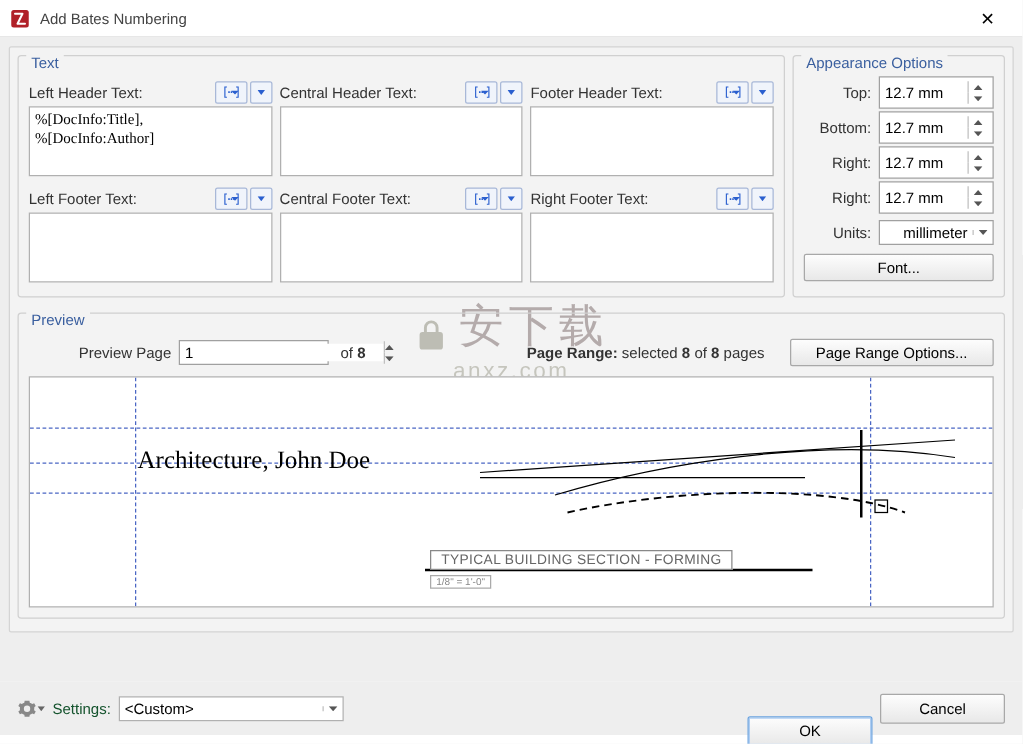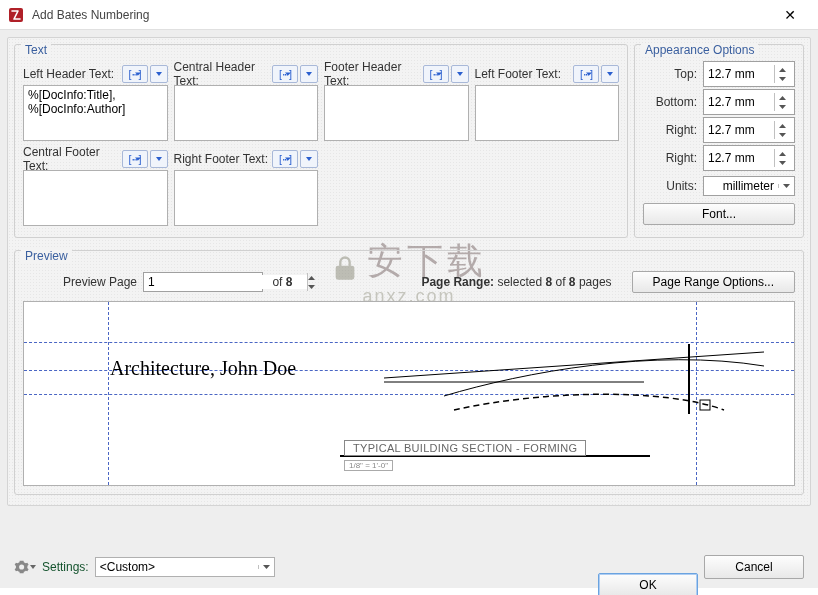--- a/index.html
+++ b/index.html
@@ -19,29 +19,29 @@
 
   
   .fs { border:1px solid #d0d0d0; border-radius:3px; margin:6px; position:relative; padding:18px 8px 8px 8px; background:transparent; }
   .fs-legend { position:absolute; top:-2px; left:6px; background:#f3f3f3; padding:0 4px; color:#3a5f9f; font-size:12px; }
 
   .toprow { display:flex; gap:0; }
   .text-fs { flex:1; margin-right:0; }
   .appearance-fs { width:170px; }
 
   
-  .txtgrid { display:grid; grid-template-columns: 1fr 1fr 1fr 1fr; gap:4px 6px; }
+  .txtgrid { display:grid; grid-template-columns: 1fr 1fr 1fr; gap:4px 6px; }
   .txtcell { }
   .txtlabelrow { display:flex; align-items:center; justify-content:space-between; height:22px; font-size:12px; color:#333; }
   .smallctrls { display:flex; gap:2px; }
   .iconbtn { width:18px; height:18px; border:1px solid #a8b8d8; background:#f0f4fb; border-radius:2px; display:flex; align-items:center; justify-content:center; color:#2a5fcf; font-size:10px; cursor:pointer; }
   .iconbtn.split { width:26px; position:relative; }
   .iconbtn.split::after { content:""; position:absolute; right:6px; top:50%; border:3px solid transparent; border-top-color:#2a5fcf; transform:translateY(-25%); }
   .iconbtn .mdots { font-family: monospace; font-size:10px; letter-spacing:-1px; color:#2a5fcf; }
-  textarea.txtbox { width:100%; height:56px; resize:none; border:1px solid #b0b0b0; background:#fff; font-family:Liberation Sans, sans-serif; font-size:12px; padding:2px 4px; }
+  textarea.txtbox { width:100%; height:56px; resize:none; border:1px solid #b0b0b0; background:#fff; font-family:Liberation Serif, serif; font-size:12px; padding:2px 4px; }
 
   
   .ap-row { display:flex; align-items:center; justify-content:flex-end; margin-bottom:6px; height:22px; }
   .ap-row label { flex:1; text-align:right; padding-right:6px; color:#333; font-size:12px; }
   .spinput { display:flex; width:92px; height:26px; border:1px solid #a0a0a0; background:#fff; align-items:center;}
   .spinput input { border:none; width:70px; padding:0 4px; font-size:12px; background:transparent; }
   .spin { width:16px; display:flex; flex-direction:column; }
   .spin div { height:9px; border-left:1px solid #c0c0c0; display:flex; align-items:center; justify-content:center; cursor:pointer; }
   .spin svg { display:block; }
   .selectwrap { width:92px; height:20px; border:1px solid #a0a0a0; background:#fff; display:flex; align-items:center; position:relative;text-align:right;}

